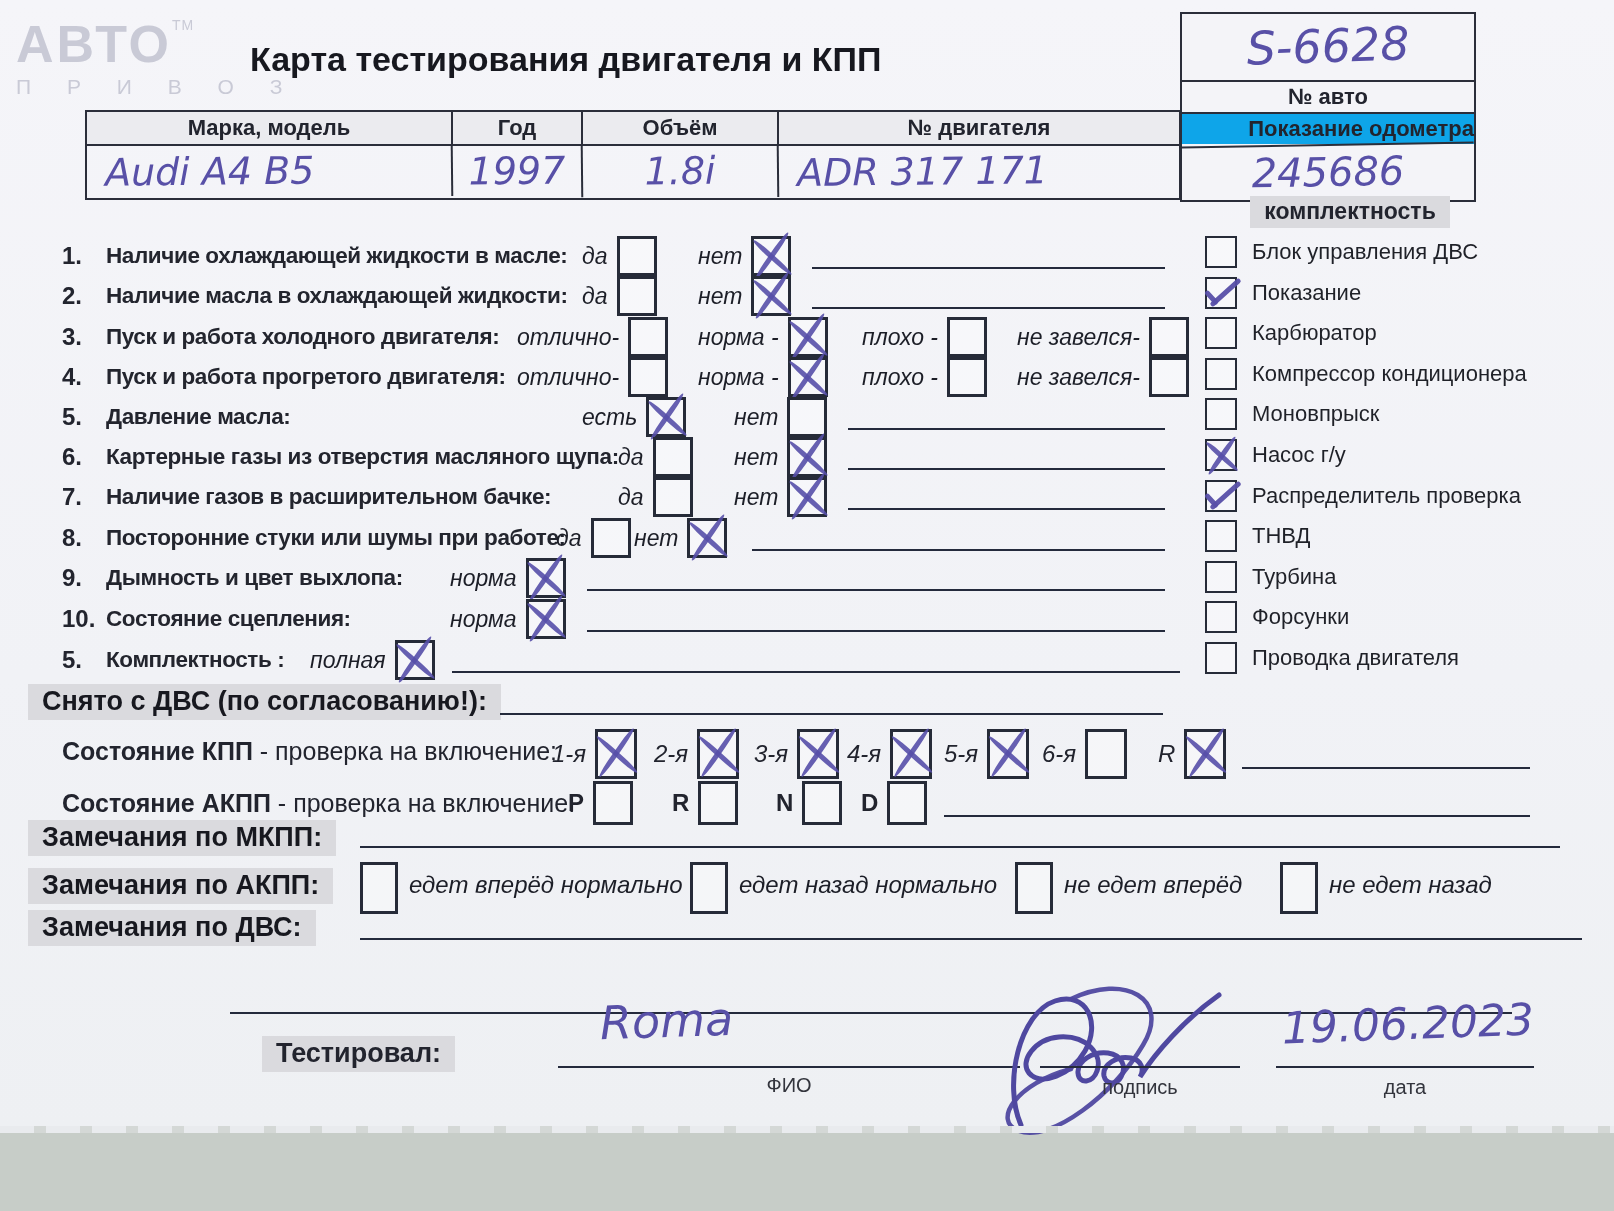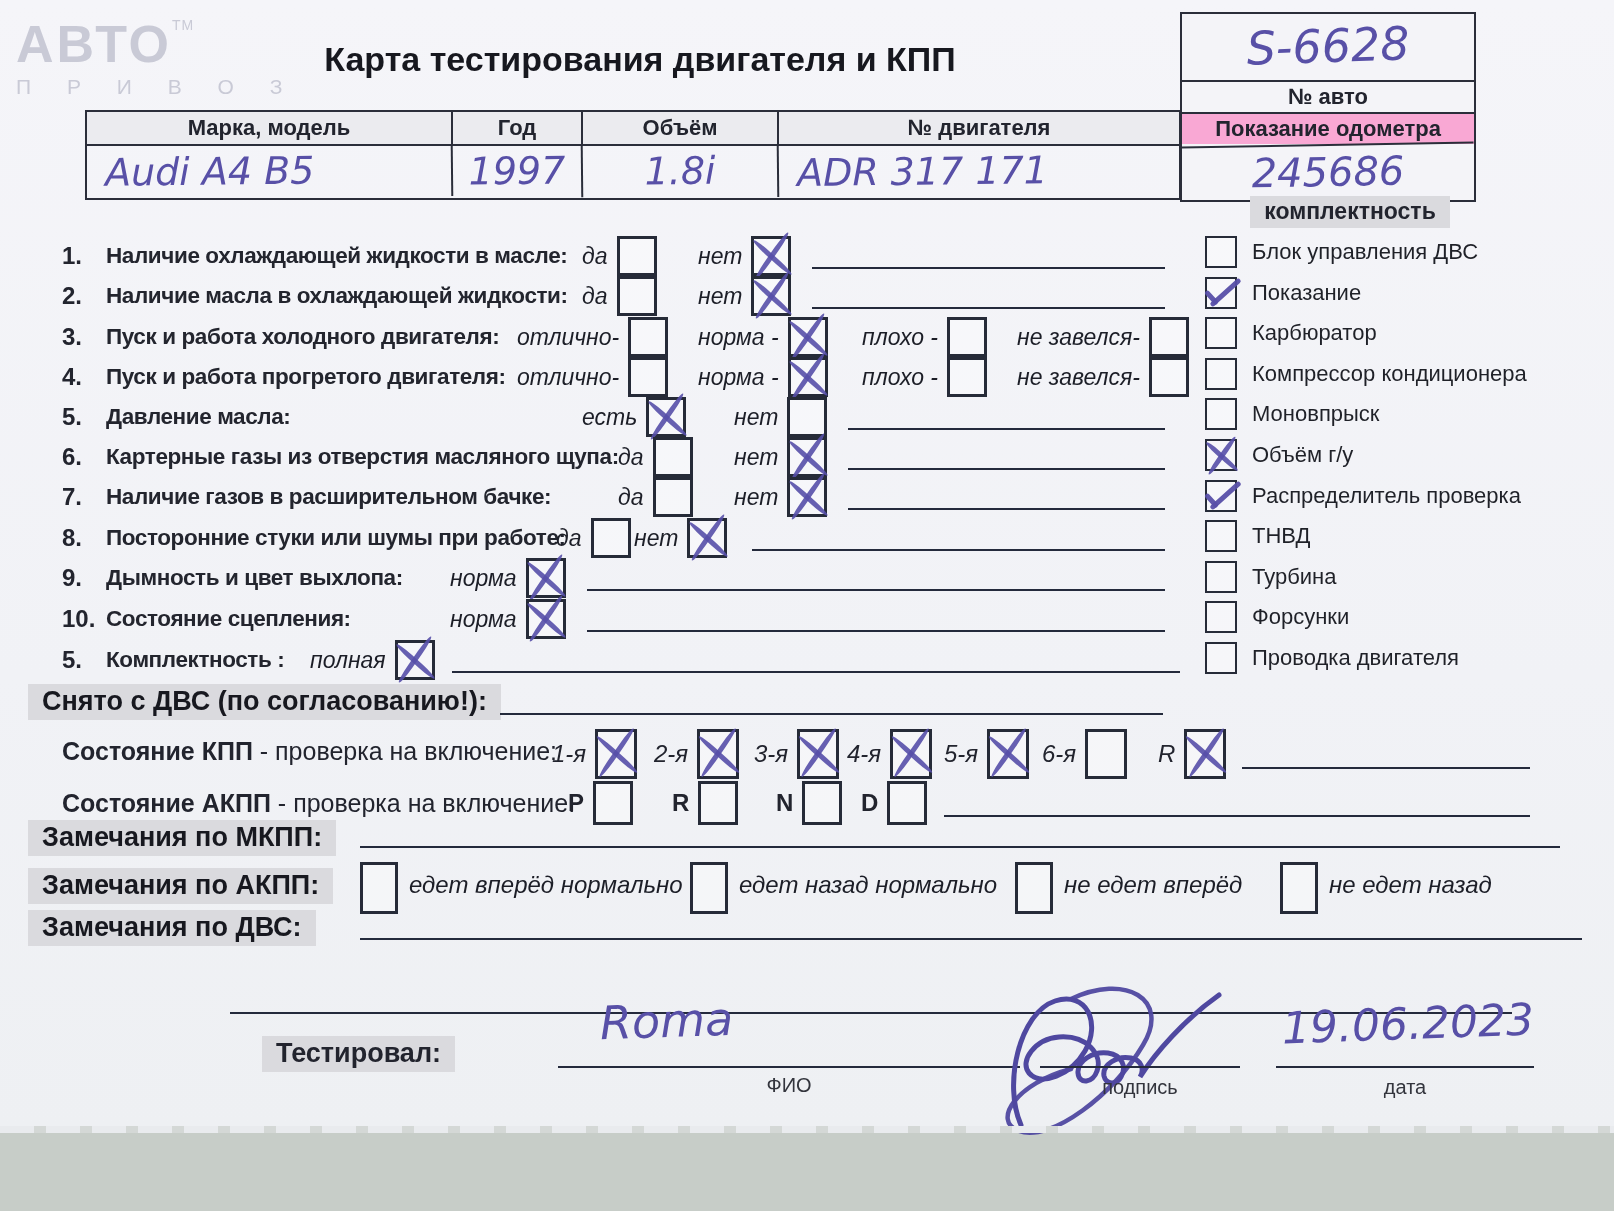--- a/index.html
+++ b/index.html
@@ -9,38 +9,38 @@
          background:linear-gradient(180deg,#f5f5f9 0%,#f1f2f6 60%,#eef0f3 100%);
          box-shadow:0 2px 3px rgba(60,70,60,.45);}
   .torn{position:absolute;left:0;top:1126px;width:1614px;height:7px;
         background:repeating-linear-gradient(90deg,#e9ebee 0 34px,#d4d8d6 34px 46px);}
   
   .logo{position:absolute;left:16px;top:18px;color:#c9cad6;line-height:1;}
   .logo .l1{font-size:52px;font-weight:800;letter-spacing:3px;}
   .logo .tm{font-size:14px;vertical-align:top;letter-spacing:1px;}
   .logo .l2{font-size:21px;letter-spacing:15px;margin-top:6px;}
   
-  .title{position:absolute;left:250px;top:40px;width:780px;text-align:center;
+  .title{position:absolute;left:250px;top:40px;width:780px;text-align:left;
          font-size:34px;font-weight:700;color:#17181f;}
   
   .hw{font-family:"DejaVu Sans",sans-serif;font-style:italic;color:#5850a7;}
   
   .vtable{position:absolute;left:85px;top:110px;width:1092px;border:2px solid #2b2e3a;}
   .vrow{display:grid;grid-template-columns:366px 130px 196px 1fr;}
   .vhead{border-bottom:2px solid #2b2e3a;background:#ebebef;}
   .vcell{border-right:2px solid #2b2e3a;text-align:center;}
   .vcell:last-child{border-right:none;}
   .vhead .vcell{font-weight:700;font-size:22px;line-height:32px;height:32px;}
   .vval .vcell{height:52px;font-size:38px;line-height:50px;transform:rotate(-.6deg);}
   .vval .ltxt{text-align:left;padding-left:18px;}
   
   .abox{position:absolute;left:1180px;top:12px;width:292px;border:2px solid #2b2e3a;background:#f4f4f8;}
   .abox .num{height:66px;font-size:46px;text-align:center;line-height:64px;transform:rotate(-2deg);}
   .abox .lab{border-top:2px solid #2b2e3a;height:30px;font-size:22px;font-weight:700;text-align:center;line-height:30px;}
-  .abox .lab2{background:#f9a8d4;}
+  .abox .lab2{background:#0ea5e9;text-align:right;}
   .abox .odo{border-top:2px solid #2b2e3a;height:54px;font-size:40px;line-height:52px;text-align:center;transform:rotate(-1deg);}
   .kompl{position:absolute;left:1200px;top:196px;width:300px;text-align:center;font-size:23px;font-weight:700;}
   .hlbg{background:#dadade;padding:2px 14px 3px;display:inline-block;}
   
   .cb{display:inline-block;width:34px;height:34px;border:3px solid #262b38;position:relative;flex:none;background:rgba(255,255,255,.35);}
   .cb.sm{width:28px;height:28px;border-width:2.5px;}
   .cb.gear{width:36px;height:44px;}
   .cb.akpp{width:34px;height:38px;}
   .cb.tall{width:32px;height:46px;}
   .cb.checked.mark-x::before,.cb.checked.mark-x::after{content:"";position:absolute;height:5px;background:#574fa8;border-radius:50%/70%;opacity:.9;}
@@ -128,21 +128,21 @@
       <li>
           <span class="cb sm"></span>
           <span class="clabel">Компрессор кондиционера</span>
         </li>
       <li>
           <span class="cb sm"></span>
           <span class="clabel">Моновпрыск</span>
         </li>
       <li>
           <span class="cb sm checked mark-x"></span>
-          <span class="clabel">Объём г/у</span>
+          <span class="clabel">Насос г/у</span>
         </li>
       <li>
           <span class="cb sm checked mark-check"></span>
           <span class="clabel">Распределитель проверка</span>
         </li>
       <li>
           <span class="cb sm"></span>
           <span class="clabel">ТНВД</span>
         </li>
       <li>

